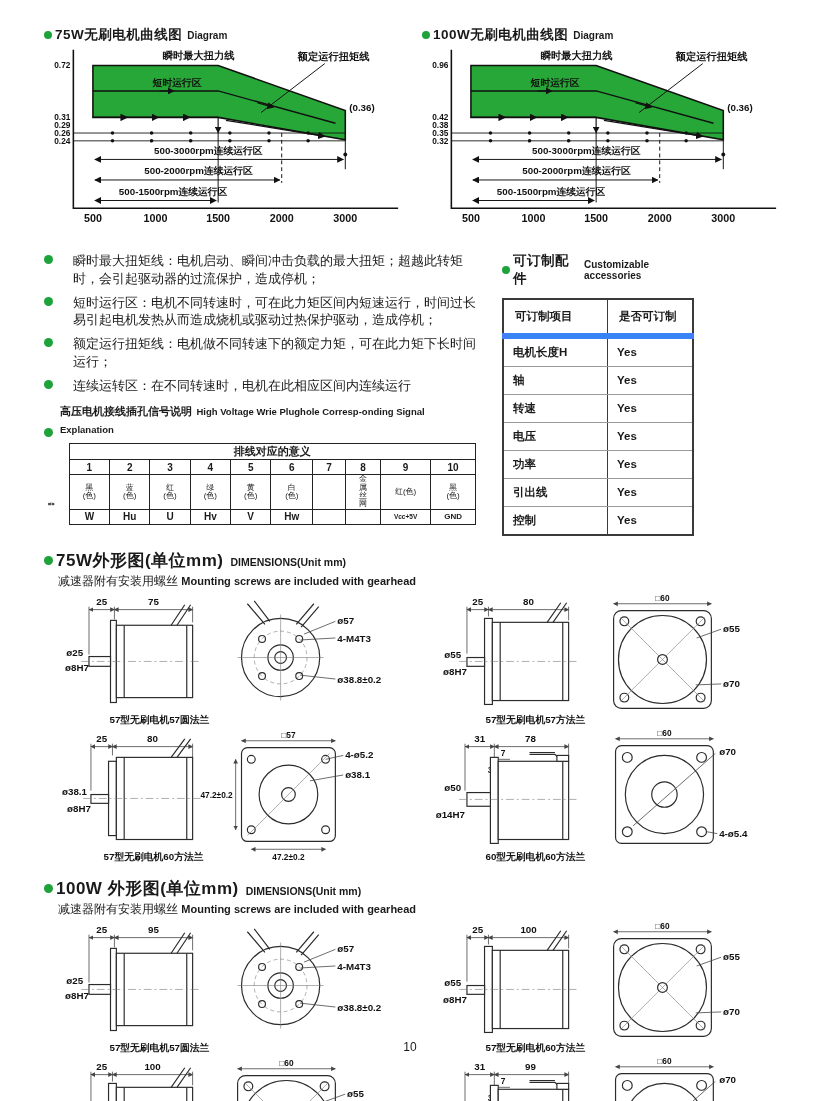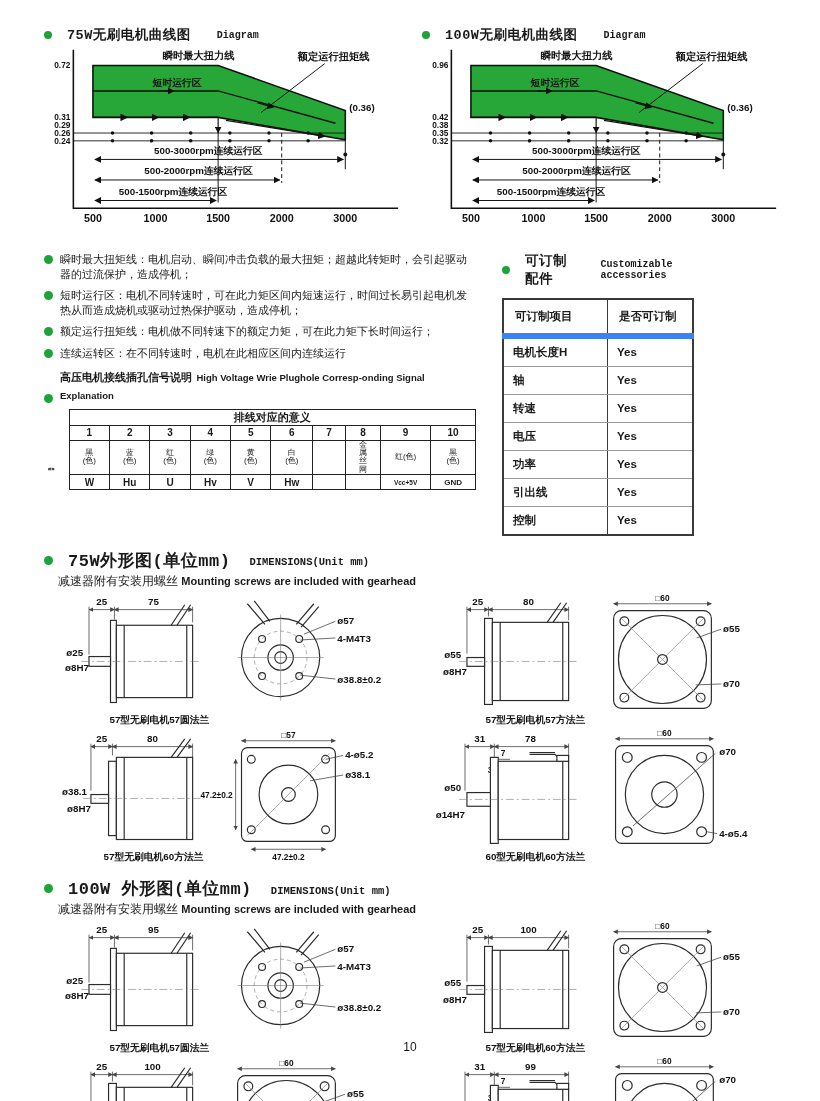--- a/index.html
+++ b/index.html
@@ -1,44 +1,44 @@
 <!DOCTYPE html>
 <html><head>
 <meta charset="utf-8">
 <style>
   html,body{margin:0;padding:0;background:#ffffff;}
   body{width:820px;font-family:"Liberation Sans","DejaVu Sans",sans-serif;color:#1a1a1a;}
   .page{width:820px;height:1101px;box-sizing:border-box;padding:26px 36px 0 44px;position:relative;overflow:hidden;background:#fff;}
 
   
-  .sec-head{display:flex;align-items:center;gap:15px;font-family:Liberation Mono, monospace;}
+  .sec-head{display:flex;align-items:center;gap:3px;}
   .dot{width:9px;height:9px;border-radius:50%;background:#1ea23a;flex:0 0 auto;}
   .dot.small{width:8px;height:8px;}
   .cn-title{font-size:13.5px;font-weight:800;letter-spacing:.5px;}
-  .en-title{font-size:10px;font-weight:700;margin-left:11px;}
+  .en-title{font-size:10px;font-weight:700;margin-left:2px;}
   .dims-cn{font-size:17px;font-weight:800;letter-spacing:.5px;}
   .dims-en{font-size:10.5px;font-weight:700;margin-left:4px;margin-top:4px;}
   .subtitle{font-size:12px;margin:1px 0 2px 14px;}
   .sub-en{font-size:11px;font-weight:600;}
 
   
   .charts{display:flex;gap:16px;}
   .chartbox{width:362px;}
   svg text{font-family:"Liberation Sans","DejaVu Sans",sans-serif;fill:#111;}
   .ax{stroke:#111;stroke-width:1.6;fill:none;}
   .ck{font-size:11px;font-weight:700;}
   .yk{font-size:8.5px;font-weight:700;}
   .an{font-size:10.5px;font-weight:700;}
   .an2{font-size:10px;font-weight:700;}
   .zn{font-size:10px;font-weight:700;}
 
   
   .mid{display:flex;margin-top:8px;}
   .notes{width:432px;}
-  .note{display:flex;gap:7px;font-size:11px;line-height:1.38;margin-bottom:6px;}
+  .note{display:flex;gap:20px;font-size:13px;line-height:1.38;margin-bottom:6px;}
   .note .dot{margin-top:3px;}
   .sig-head{display:flex;gap:7px;align-items:flex-end;margin-top:2px;}
   .sig-head .dot{margin-top:3px;}
   .sig-cn{font-size:11px;font-weight:800;}
   .sig-en{font-size:9.5px;font-weight:700;}
 
   .wiring{display:flex;align-items:flex-end;gap:14px;margin-top:6px;margin-left:4px;}
   table.wt{border-collapse:collapse;text-align:center;}
   .wt td{border:1.2px solid #222;width:26px;padding:0 13px;height:14px;}
   .wt .ttl td{font-weight:800;font-size:11px;height:15px;}

